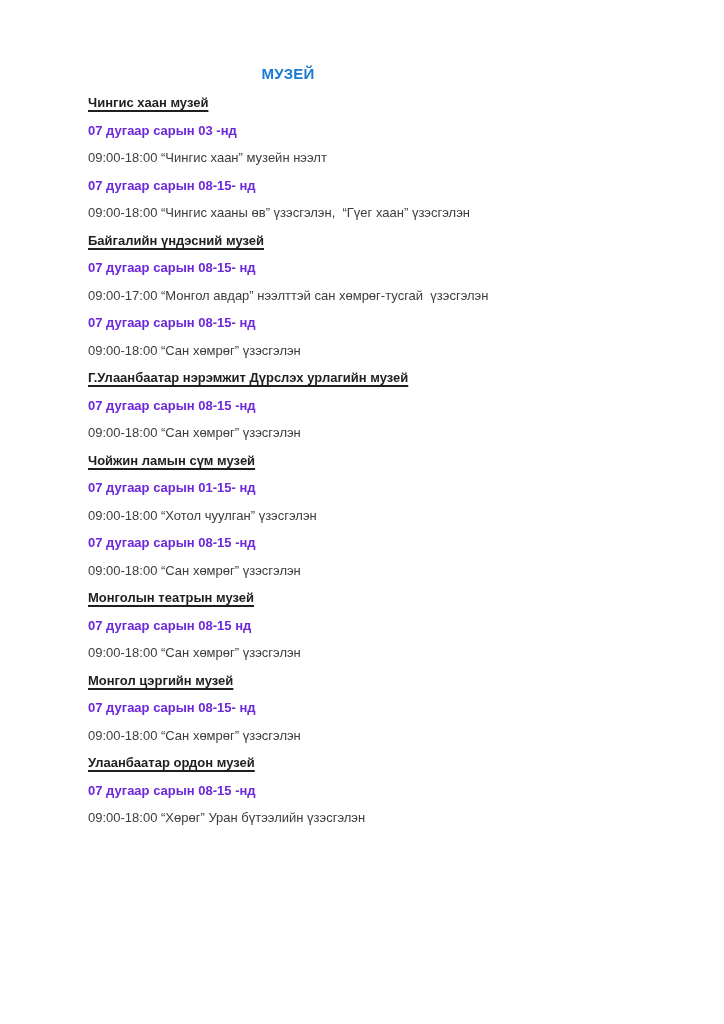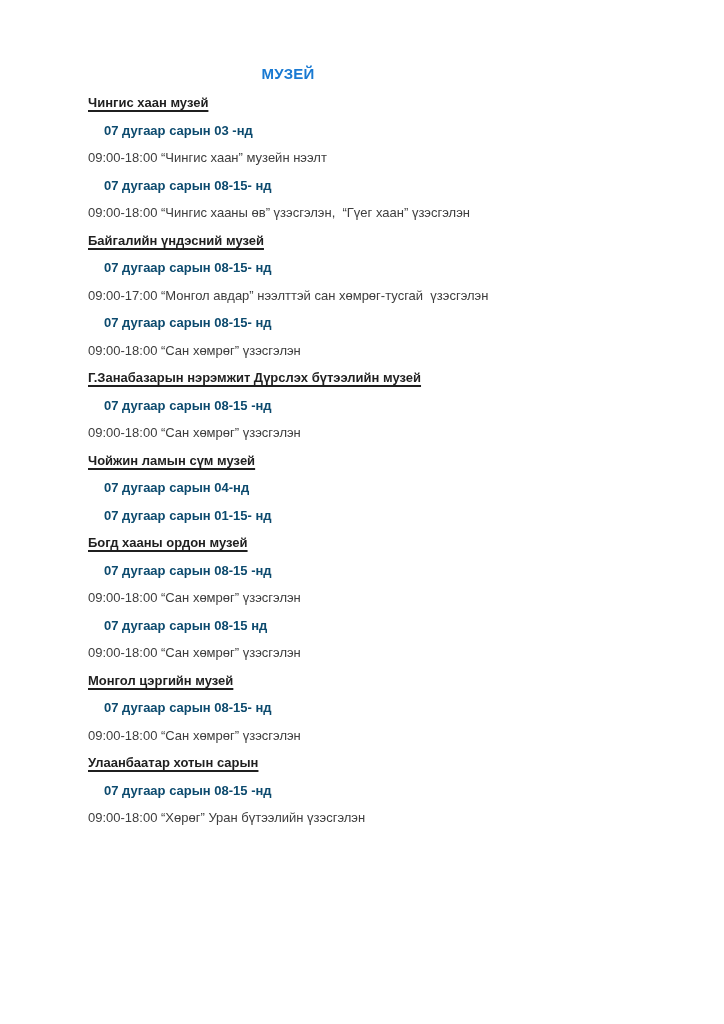--- a/index.html
+++ b/index.html
@@ -37,22 +37,21 @@
   }
   p.museum-name {
     font-weight: bold;
     color: #1f1f1f;
     text-decoration: underline;
     text-underline-offset: 3px;
     text-decoration-thickness: 1.5px;
   }
   p.line.date {
     font-weight: bold;
-    color: #0c4a6e;
-    margin-left: 16px;
+    color: #6d28d9;
   }
   p.line.event {
     font-weight: normal;
     color: #3d3d3d;
   }
   .section { margin: 0; }
 </style>
 </head>
 <body>
 
@@ -69,42 +68,42 @@
       <div class="section">
         <p class="museum-name">Байгалийн үндэсний музей</p>
         <p class="line date">07 дугаар сарын 08-15- нд</p>
         <p class="line event">09:00-17:00 “Монгол авдар” нээлттэй сан хөмрөг-тусгай  үзэсгэлэн</p>
       </div>
       <div class="section">
         <p class="line date">07 дугаар сарын 08-15- нд</p>
         <p class="line event">09:00-18:00 “Сан хөмрөг” үзэсгэлэн</p>
       </div>
       <div class="section">
-        <p class="museum-name">Г.Занабазарын нэрэмжит Дүрслэх бүтээлийн музей</p>
+        <p class="museum-name">Г.Улаанбаатар нэрэмжит Дүрслэх урлагийн музей</p>
         <p class="line date">07 дугаар сарын 08-15 -нд</p>
         <p class="line event">09:00-18:00 “Сан хөмрөг” үзэсгэлэн</p>
       </div>
       <div class="section">
         <p class="museum-name">Чойжин ламын сүм музей</p>
-        <p class="line date">07 дугаар сарын 04-нд</p>
         <p class="line date">07 дугаар сарын 01-15- нд</p>
+        <p class="line event">09:00-18:00 “Хотол чуулган” үзэсгэлэн</p>
       </div>
       <div class="section">
-        <p class="museum-name">Богд хааны ордон музей</p>
         <p class="line date">07 дугаар сарын 08-15 -нд</p>
         <p class="line event">09:00-18:00 “Сан хөмрөг” үзэсгэлэн</p>
       </div>
       <div class="section">
+        <p class="museum-name">Монголын театрын музей</p>
         <p class="line date">07 дугаар сарын 08-15 нд</p>
         <p class="line event">09:00-18:00 “Сан хөмрөг” үзэсгэлэн</p>
       </div>
       <div class="section">
         <p class="museum-name">Монгол цэргийн музей</p>
         <p class="line date">07 дугаар сарын 08-15- нд</p>
         <p class="line event">09:00-18:00 “Сан хөмрөг” үзэсгэлэн</p>
       </div>
       <div class="section">
-        <p class="museum-name">Улаанбаатар хотын сарын</p>
+        <p class="museum-name">Улаанбаатар ордон музей</p>
         <p class="line date">07 дугаар сарын 08-15 -нд</p>
         <p class="line event">09:00-18:00 “Хөрөг” Уран бүтээлийн үзэсгэлэн</p>
       </div>
     </div>
 </div>
 
 </body></html>

